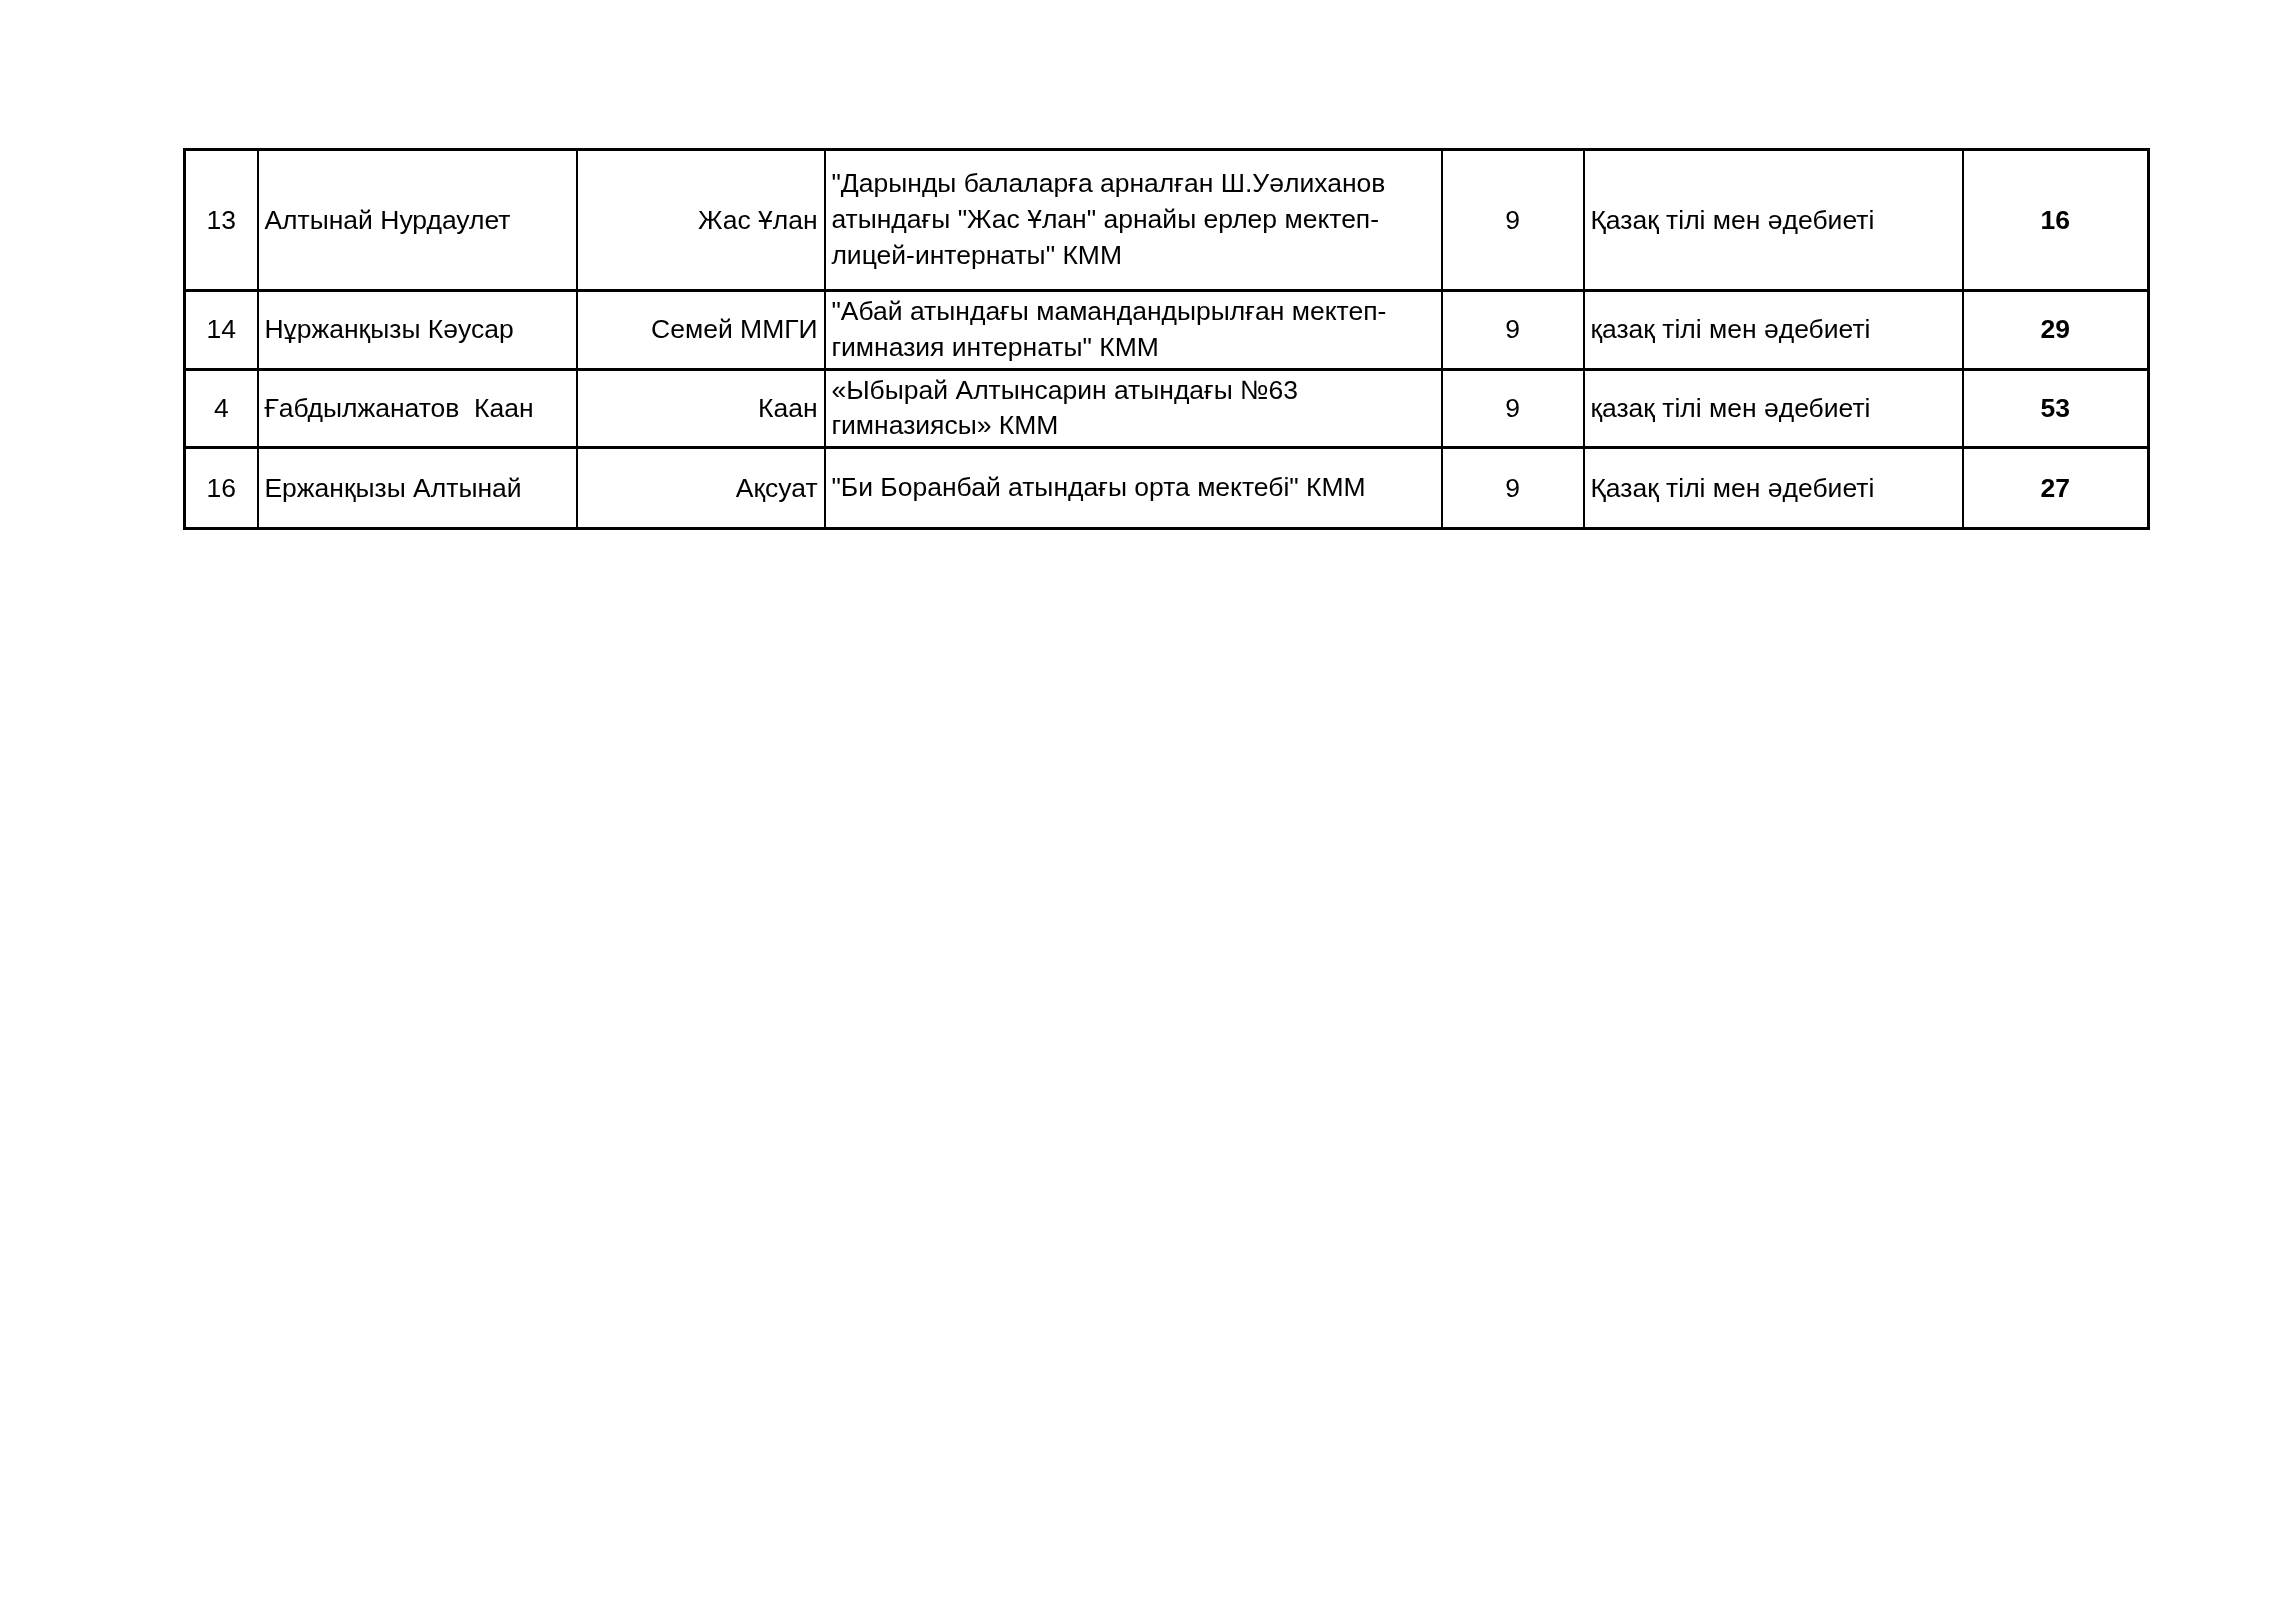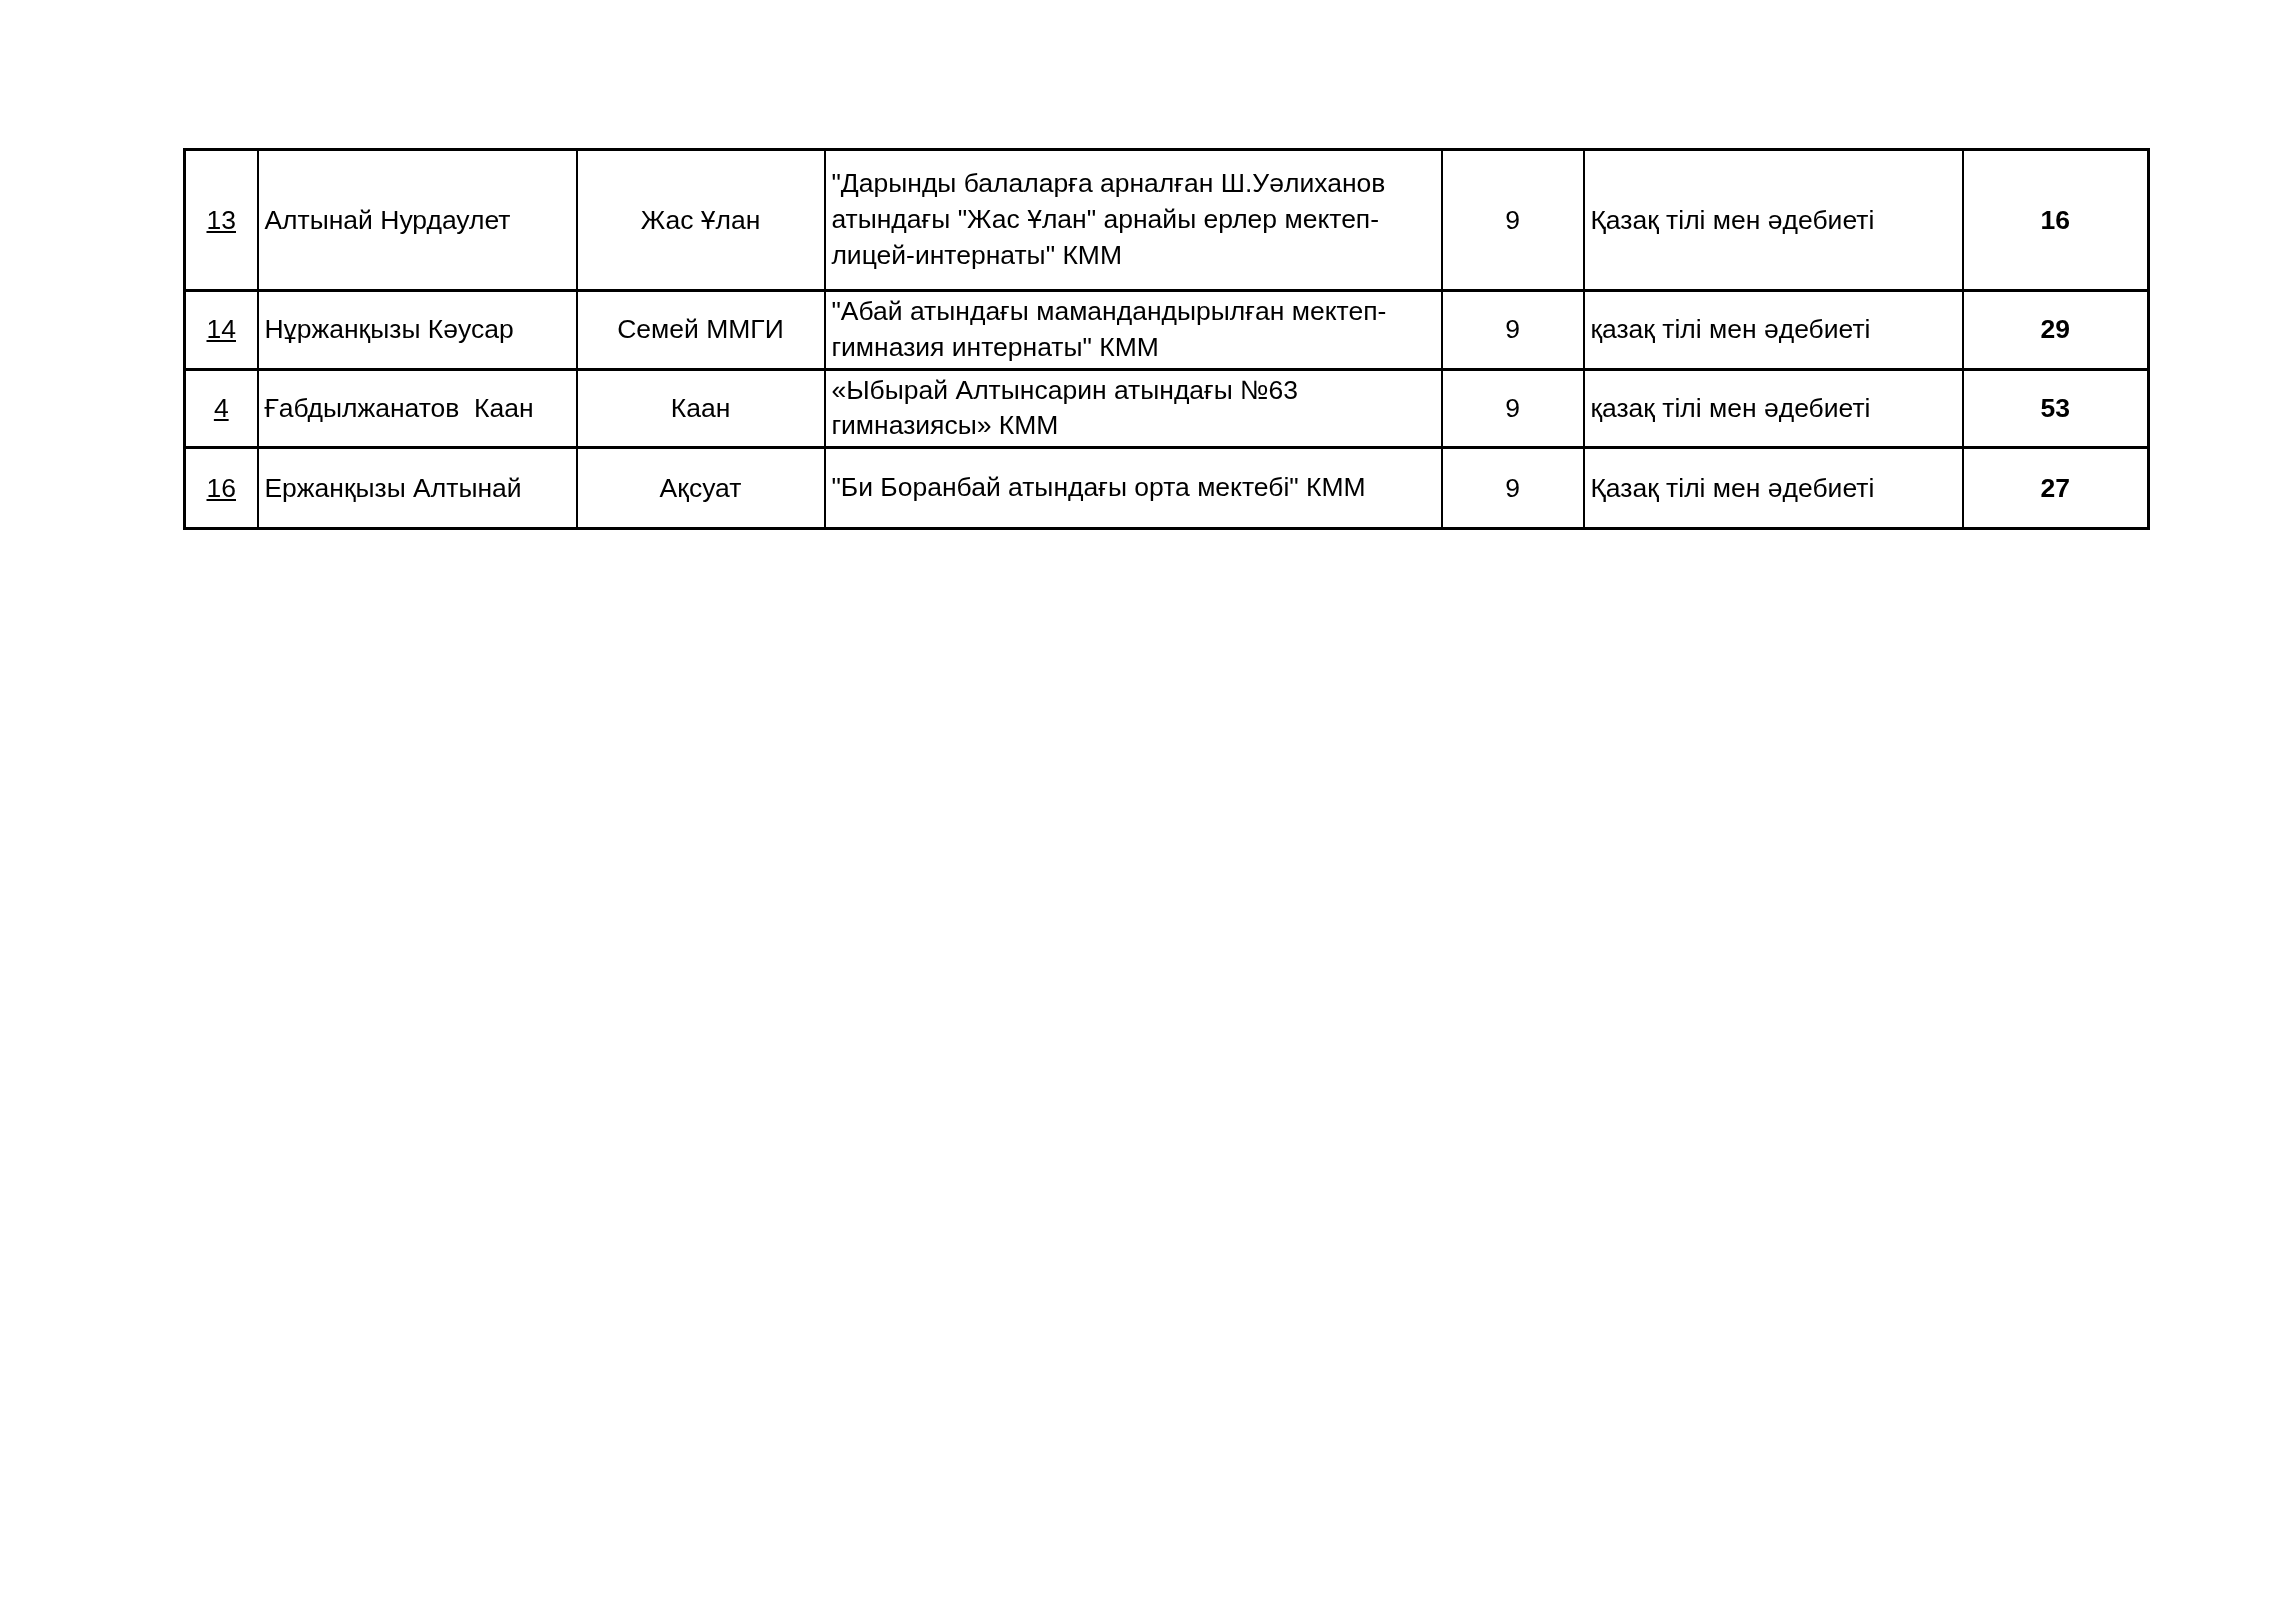--- a/index.html
+++ b/index.html
@@ -33,23 +33,23 @@
     border-top: 3.9px solid #000000;
     border-bottom: 3.9px solid #000000;
     vertical-align: middle;
     padding: 2px 5.9px;
     overflow: hidden;
   }
   tr.row-13 { height: 141px; }
   tr.row-14 { height: 66px; }
   tr.row-15 { height: 71px; }
   tr.row-16 { height: 81px; }
-  td.c-rank    { text-align: center; padding: 2px 2px; text-decoration: underline; }
+  td.c-rank    { text-align: center; padding: 2px 2px; }
   td.c-name    { text-align: left; white-space: pre-wrap; }
-  td.c-team    { text-align: center; }
+  td.c-team    { text-align: right; }
   td.c-school  { text-align: left; line-height: 1.35; padding: 2px 3.9px; }
   td.c-grade   { text-align: center; }
   td.c-subject { }
   td.c-score   { text-align: center; font-weight: 700; }
 </style>
 </head>
 <body>
 
 <div class="page">
   <table class="results">

